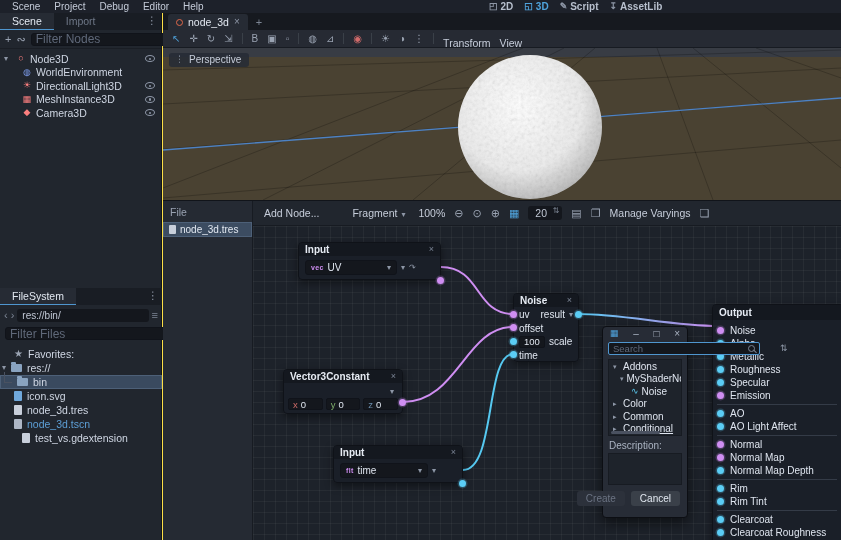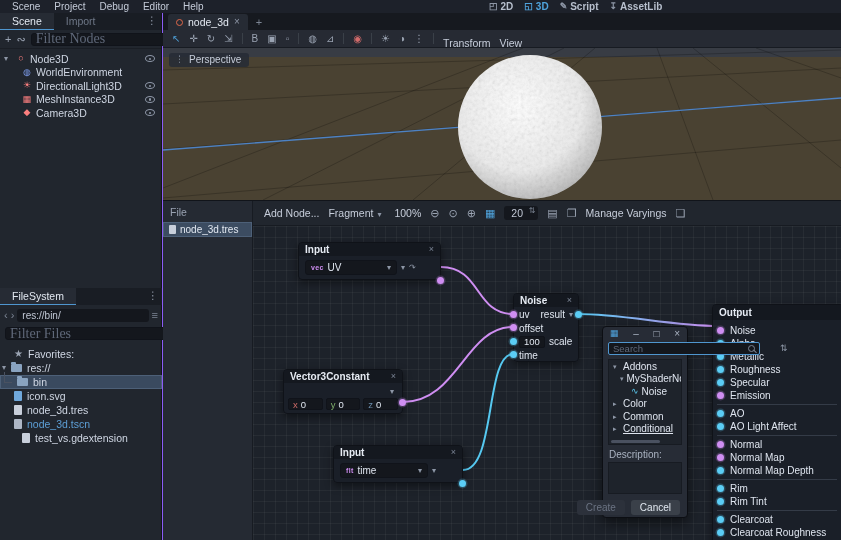--- a/index.html
+++ b/index.html
@@ -1,19 +1,19 @@
 <!DOCTYPE html>
 <html><head>
 <meta charset="utf-8">
 <style>
   * { margin:0; padding:0; box-sizing:border-box; }
   html,body { background:#14171d; }
   #root {
     position:relative; width:841px; height:540px; overflow:hidden;
-    background:#8b5cf6; font-family:"Liberation Sans", sans-serif;
+    background:#fde047; font-family:"Liberation Sans", sans-serif;
     color:#cfd6e3; font-size:10.5px; -webkit-font-smoothing:antialiased;
   }
   .icon { display:inline-block; line-height:1; }
   
   .menubar { position:absolute; left:0; top:0; width:841px; height:13px; background:#1d212a;
     display:flex; align-items:center; gap:14px; padding:0 12px; font-size:10px; color:#c4cbd8; }
   .menubar .mitem { cursor:default; }
   .modes { position:absolute; left:489px; top:0; height:13px; display:flex; gap:11px; align-items:center; }
   .mode { display:flex; gap:3px; align-items:center; color:#b7bfcd; font-weight:bold; font-size:10px; }
   .mode .icon { font-size:9px; color:#8d96a6; }
@@ -22,21 +22,21 @@
   .left-dock { position:absolute; left:0; top:13px; width:162px; height:527px; background:#21262e; border-right:1px solid #11141a; }
   .dock-tabs { height:17px; background:#191d24; display:flex; align-items:stretch; position:relative; }
   .dtab { padding:2px 12px 0; font-size:10.5px; color:#6e7787; }
   .dtab.active { background:#262b34; color:#e2e8f1; border-bottom:1px solid #4f96cf; }
   .tabdots { position:absolute; right:4px; top:2px; color:#8d96a6; }
   .scene-toolbar { height:19px; display:flex; align-items:center; gap:5px; padding:0 5px; border-bottom:1px solid #1a1e25; }
   .tbtn { color:#9aa3b2; font-size:11px; }
   .filter-box { flex:1; height:13px; background:#14171d; border:1px solid #10131a; border-radius:3px;
     display:flex; align-items:center; padding:0 4px; gap:3px; }
   .filter-box input { flex:1; min-width:0; background:transparent; border:none; outline:none;
-    color:#9aa3b2; font-size:14px; font-family:Liberation Serif, serif; }
+    color:#9aa3b2; font-size:12px; font-family:Liberation Sans, sans-serif; }
   .filter-box input::placeholder { color:#5f6879; }
   .mag { width:7px; height:7px; border:1.4px solid #7b8494; border-radius:50%; position:relative; flex:none; }
   .mag::after { content:""; position:absolute; width:4px; height:1.4px; background:#7b8494;
     transform:rotate(45deg); right:-3.4px; bottom:-1.4px; }
   .scene-tree { padding-top:3px; }
   .titem { height:13.5px; display:flex; align-items:center; gap:4px; padding-left:4px; font-size:10.5px; }
   .titem .caret { color:#8d96a6; font-size:8px; width:8px; }
   .titem .nicon { font-size:9px; color:#fc7f7f; width:10px; text-align:center; }
   .titem .nicon.env { color:#7f9ef0; }
   .titem.child { padding-left:22px; }
@@ -82,21 +82,21 @@
   
   .shader { position:absolute; left:163px; top:200px; width:678px; height:340px; background:#21262e; border-top:1px solid #11141a; overflow:hidden; }
   .file-col { position:absolute; left:0; top:0; width:90px; height:340px; background:#252a33; border-right:1px solid #171b22; }
   .file-col .hdr { padding:5px 7px 4px; color:#99a2b2; font-size:10.5px; }
   .file-item { margin:0 0 0 0; height:15px; display:flex; align-items:center; gap:4px; padding-left:5px;
     background:#3c4c61; border:1px solid #4d6078; color:#e2e8f1; font-size:10px; }
   .gtoolbar { position:absolute; left:90px; top:0; right:0; height:25px; background:#21262e; border-bottom:1px solid #171b22;
     display:flex; align-items:center; gap:9px; padding:0 11px; font-size:10.5px; color:#c6cdda; }
   .gtoolbar .ticon { color:#9aa3b2; font-size:11px; }
   .gtoolbar .ticon.blue { color:#4fa3dc; }
-  .gtoolbar .ddown { display:flex; gap:4px; align-items:flex-end; }
+  .gtoolbar .ddown { display:flex; gap:4px; align-items:flex-end;margin-left:24px; }
   .gtoolbar .caret { font-size:8px; color:#8d96a6; }
   .snap-field { background:#14171d; border-radius:3px; padding:1px 14px 1px 7px; color:#c0c7d4; position:relative; min-width:34px; }
   .snap-field .spin { position:absolute; right:3px; top:1px; font-size:8px; color:#7d8695; }
   .graph { position:absolute; left:90px; top:25px; right:0; bottom:0;
     background:
       linear-gradient(rgba(255,255,255,.045) 1px, transparent 1px),
       linear-gradient(90deg, rgba(255,255,255,.045) 1px, transparent 1px),
       #1d222a;
     background-size:11px 11px, 11px 11px; }
   .wires { position:absolute; left:0; top:0; width:100%; height:100%; z-index:1; pointer-events:none; }
@@ -129,21 +129,21 @@
   .popup { position:absolute; z-index:5; background:#272c36; border:1px solid #0c0e13; border-radius:4px;
     box-shadow:0 5px 14px rgba(0,0,0,.55); font-size:10px; }
   .ptitle { height:13px; display:flex; align-items:center; justify-content:space-between; padding:0 7px; color:#aab3c2; }
   .ptitle .wicon { color:#4fa3dc; font-size:9px; }
   .psearch-row { display:flex; align-items:center; gap:20px; padding:2px 5px; }
   .psearch { flex:1; height:13px; background:#14171d; border:1px solid #4f96cf; border-radius:2px;
     display:flex; align-items:center; padding:0 4px; gap:3px; }
   .psearch input { flex:1; min-width:0; background:transparent; border:none; outline:none; color:#c0c7d4;
     font-size:9.5px; font-family:"Liberation Sans",sans-serif; }
   .psearch input::placeholder { color:#5f6879; }
-  .ptree { margin:2px 5px 0; background:#1e232b; border:1px solid #171b22; height:86px; overflow:hidden; position:relative; }
+  .ptree { margin:2px 5px 0; background:#1e232b; border:1px solid #171b22; height:77px; overflow:hidden; position:relative; }
   .pti { height:12.5px; display:flex; align-items:center; gap:3px; padding-left:4px; color:#dfe5ef; }
   .pti .caret { font-size:7px; color:#8d96a6; width:7px; }
   .pti .wave { color:#5bcdf5; font-size:9px; }
   .pti.u .lbl { text-decoration:underline; }
   .hscroll { position:absolute; bottom:1px; left:2px; width:68%; height:3px; background:#4a5160; border-radius:2px; }
   .pdesc-lbl { padding:4px 6px 2px; color:#aab3c2; }
   .pdesc { margin:0 5px; background:#1e232b; border:1px solid #171b22; height:32px; }
   .pbtns { display:flex; justify-content:flex-end; gap:6px; padding:6px 7px; }
   .pbtn { border-radius:3px; padding:2px 9px; font-size:10px; }
   .pbtn.disabled { background:#2c313b; color:#6b7383; }

